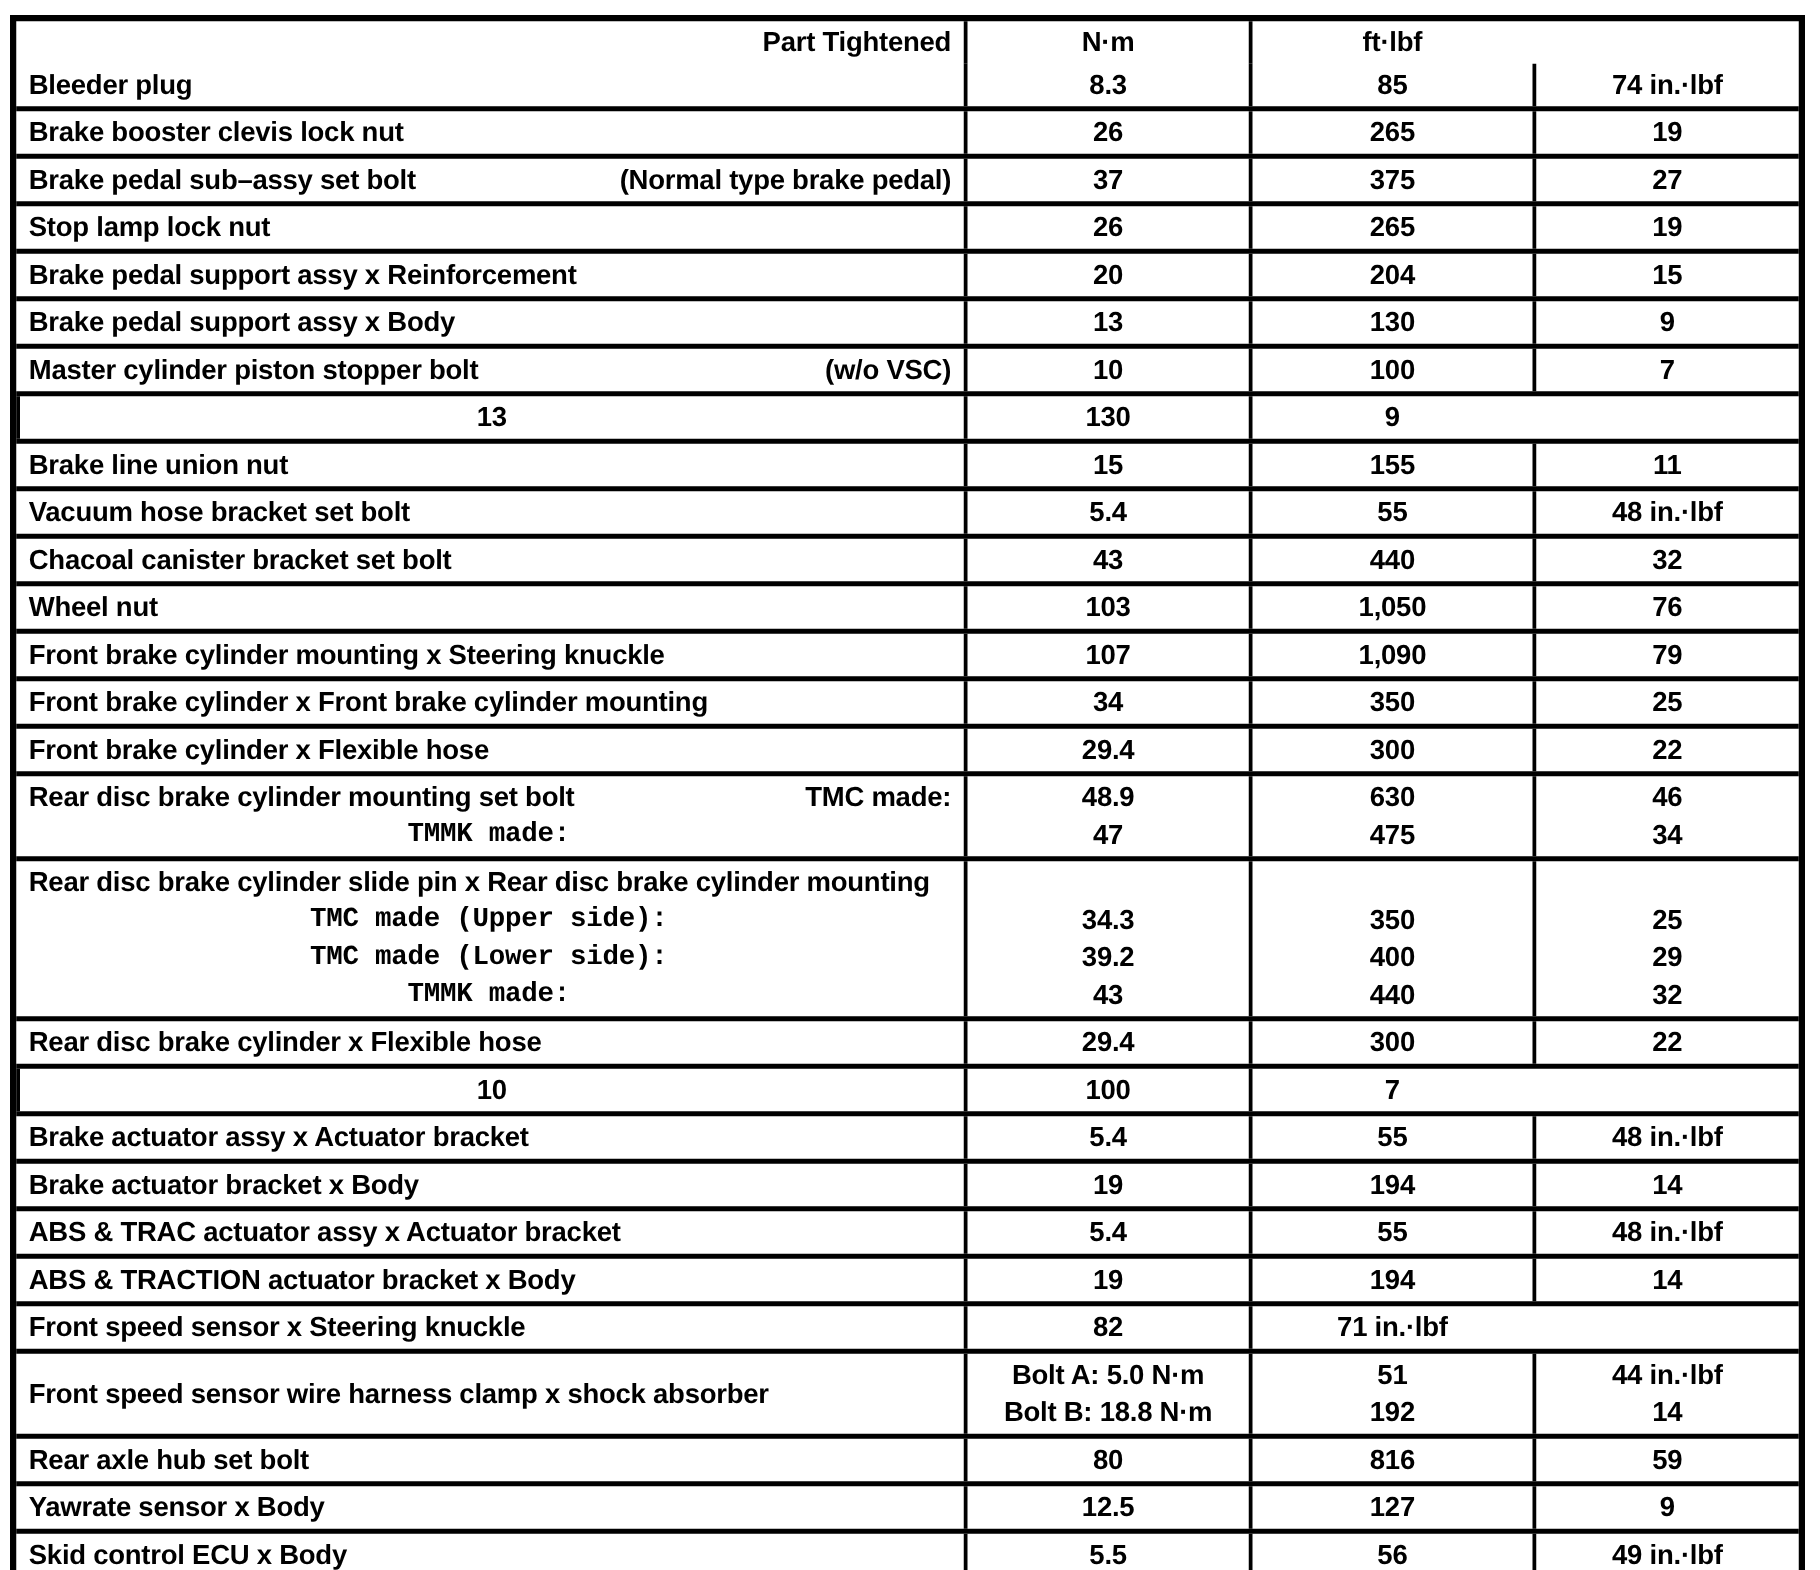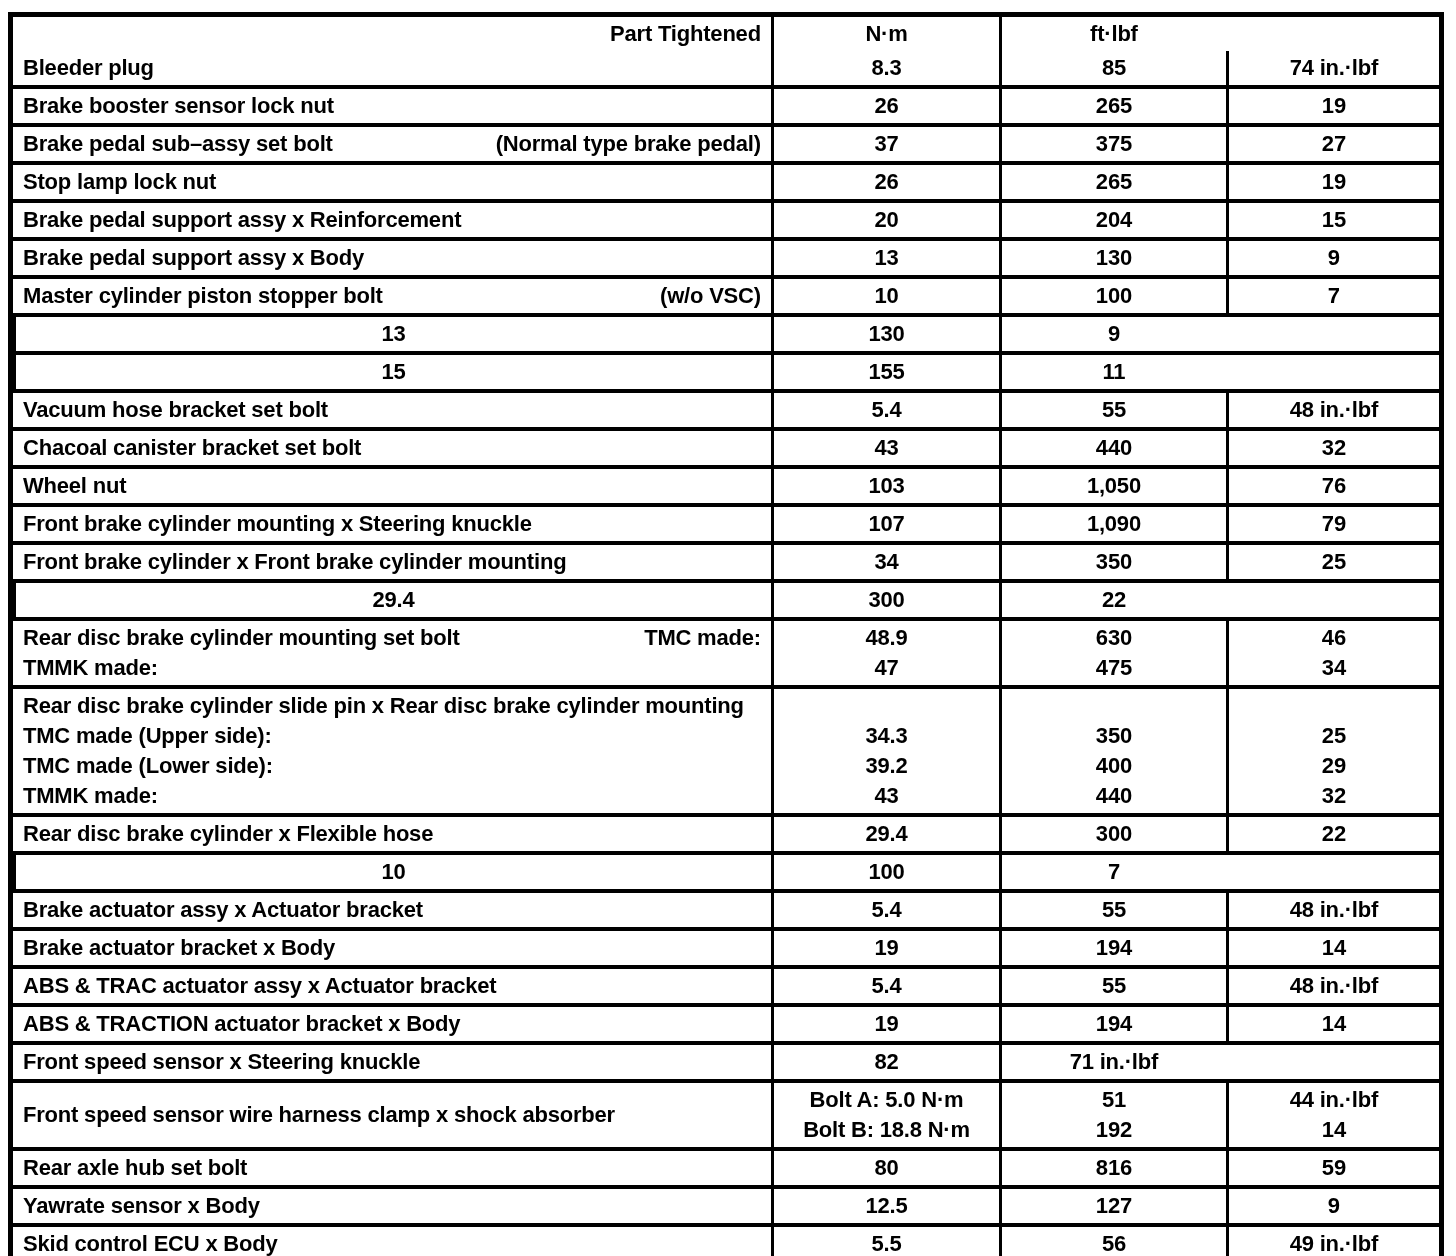--- a/index.html
+++ b/index.html
@@ -35,21 +35,21 @@
     text-align:center;
     border-left:3px solid #000;
   }
   .cell.part {
     border-left:none;
     text-align:left;
     padding:2px 10px 2px 10px;
   }
   .line { line-height:30px; white-space:nowrap; }
   .part-line { display:flex; justify-content:space-between; }
-  .label-line { text-align:left; padding-right:2px; }
+  .label-line { text-align:center; padding-right:2px;font-family:Liberation Mono, monospace; }
   .header-row .cell { font-weight:700; }
   .header-row .cell.part { text-align:right; }
 </style>
 </head>
 <body>
 
 <div class="ttable">
   <div class="trow header-row">
     <div class="cell part">
       <div class="line">Part Tightened</div>
@@ -71,21 +71,21 @@
         </div>
         <div class="cell val">
           <div class="line">85</div>
         </div>
         <div class="cell val">
           <div class="line">74 in.·lbf</div>
         </div>
       </div>
       <div class="trow">
         <div class="cell part">
-          <div class="line">Brake booster sensor lock nut</div>
+          <div class="line">Brake booster clevis lock nut</div>
         </div>
         <div class="cell val">
           <div class="line">26</div>
         </div>
         <div class="cell val">
           <div class="line">265</div>
         </div>
         <div class="cell val">
           <div class="line">19</div>
         </div>
@@ -171,20 +171,23 @@
           <div class="line">13</div>
         </div>
         <div class="cell val">
           <div class="line">130</div>
         </div>
         <div class="cell val">
           <div class="line">9</div>
         </div>
       </div>
       <div class="trow">
+        <div class="cell part">
+          <div class="line">Brake line union nut</div>
+        </div>
         <div class="cell val">
           <div class="line">15</div>
         </div>
         <div class="cell val">
           <div class="line">155</div>
         </div>
         <div class="cell val">
           <div class="line">11</div>
         </div>
       </div>
@@ -252,20 +255,23 @@
           <div class="line">34</div>
         </div>
         <div class="cell val">
           <div class="line">350</div>
         </div>
         <div class="cell val">
           <div class="line">25</div>
         </div>
       </div>
       <div class="trow">
+        <div class="cell part">
+          <div class="line">Front brake cylinder x Flexible hose</div>
+        </div>
         <div class="cell val">
           <div class="line">29.4</div>
         </div>
         <div class="cell val">
           <div class="line">300</div>
         </div>
         <div class="cell val">
           <div class="line">22</div>
         </div>
       </div>

